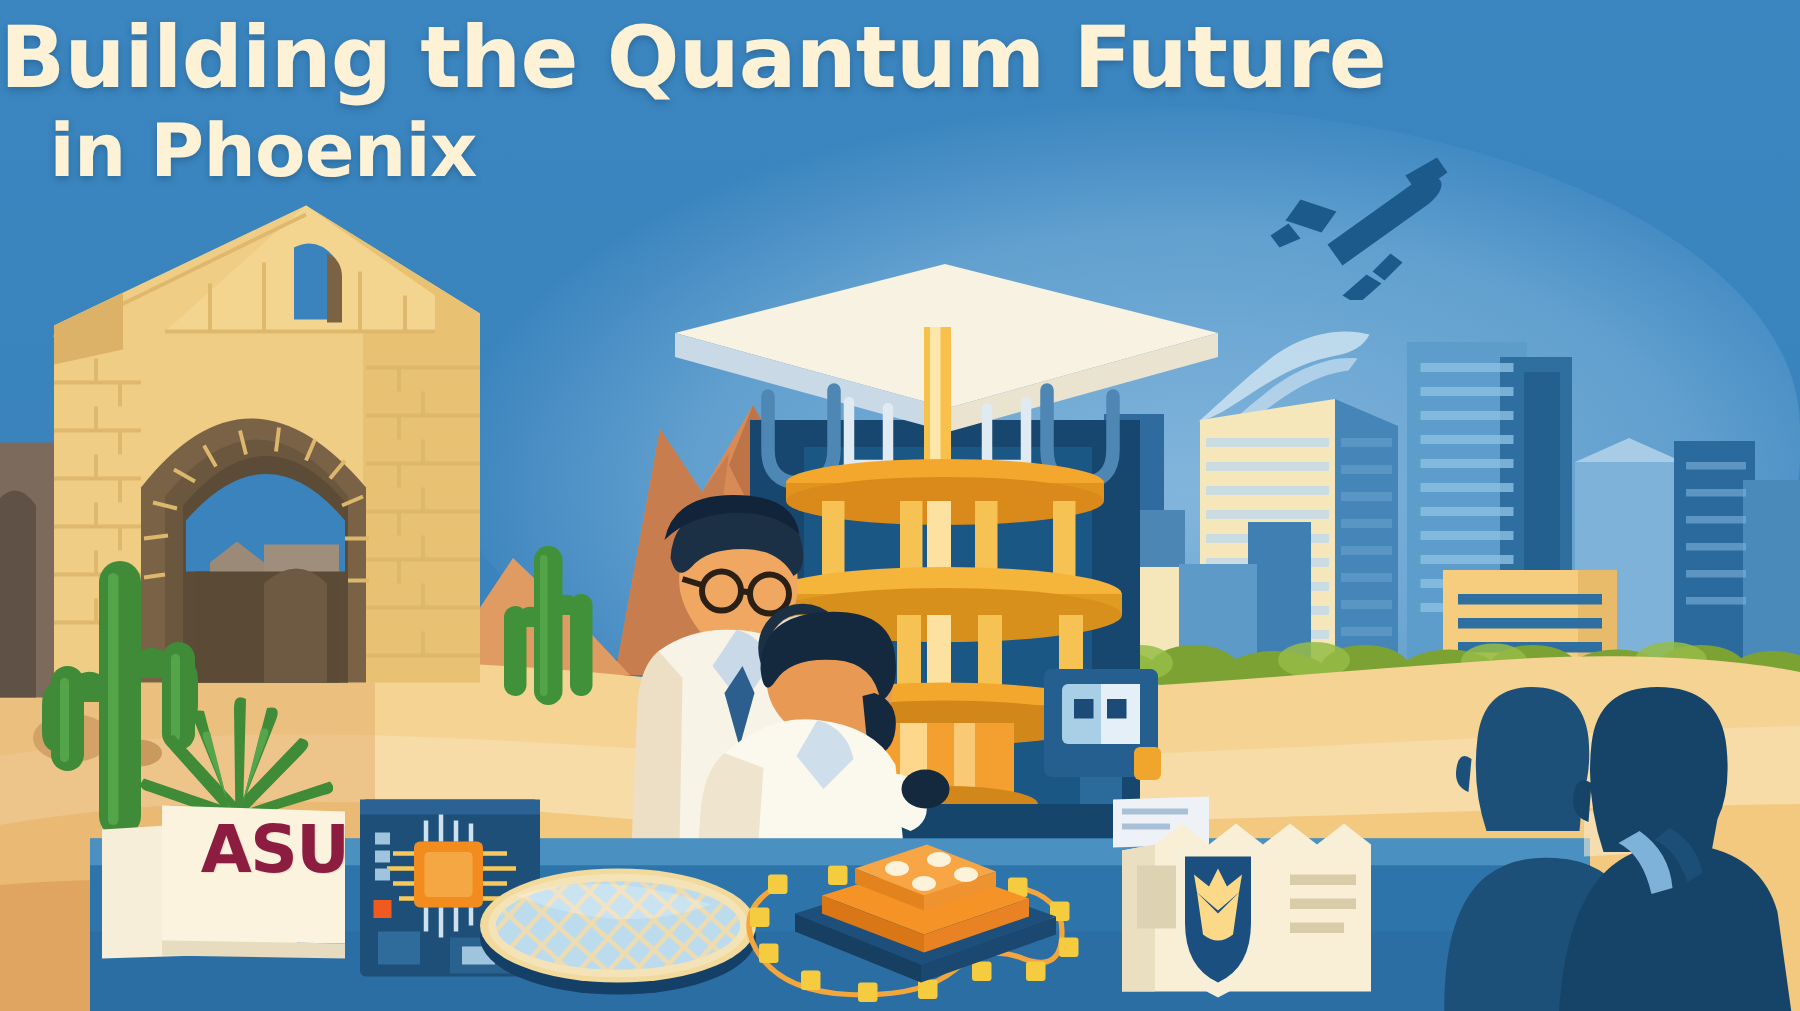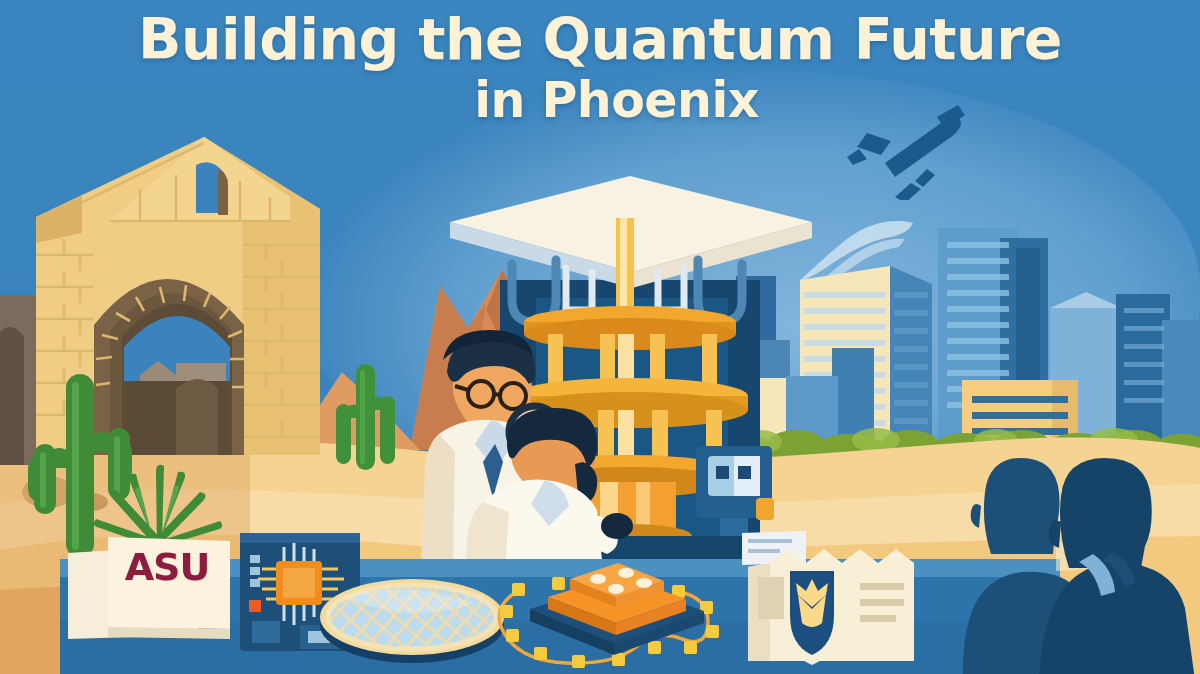--- a/index.html
+++ b/index.html
@@ -29,34 +29,34 @@
   
   #sci{left:395px;top:320px;width:240px;height:250px;}
   
   #sil{left:935px;top:430px;width:275px;height:250px;}
   
   #bench{left:0px;top:525px;width:1200px;height:149px;}
   
   #props{left:0;top:505px;width:1200px;height:169px;}
   
   #title{
-    left:0;top:6px;width:1200px;text-align:center;
+    left:0;top:6px;width:1200px;text-align:left;
     color:#fdf1d6;
     font-family:"DejaVu Sans","Liberation Sans",sans-serif;
     font-weight:700;
     letter-spacing:-.5px;
     text-shadow:0 2px 5px rgba(20,60,95,.38);
     pointer-events:none;
   }
   #title .l1{display:block;font-size:57px;line-height:66px;}
   #title .l2{display:block;font-size:49px;line-height:58px;margin-left:33px;}
   
   #asu-text{
-    left:112px;top:545px;width:110px;height:44px;
-    color:#8c1d40;font-weight:700;font-size:38px;line-height:44px;
+    left:128px;top:545px;width:110px;height:44px;
+    color:#8c1d40;font-weight:700;font-size:44px;line-height:44px;
     letter-spacing:-1px;text-align:center;
     font-family:"DejaVu Sans","Liberation Sans",sans-serif;
     text-shadow:1px 1px 0 rgba(0,0,0,.08);
   }
 </style>
 </head>
 <body>
 
 <div id="stage">
 

